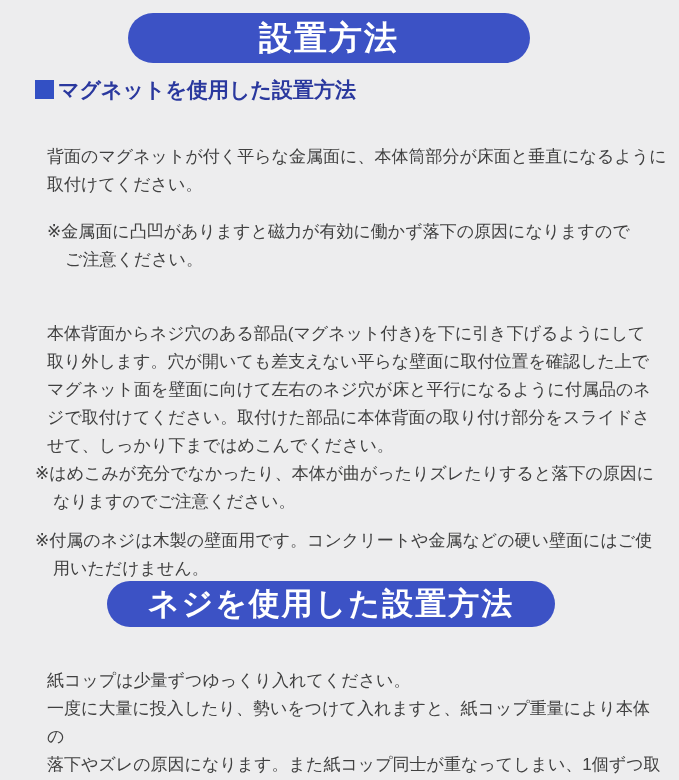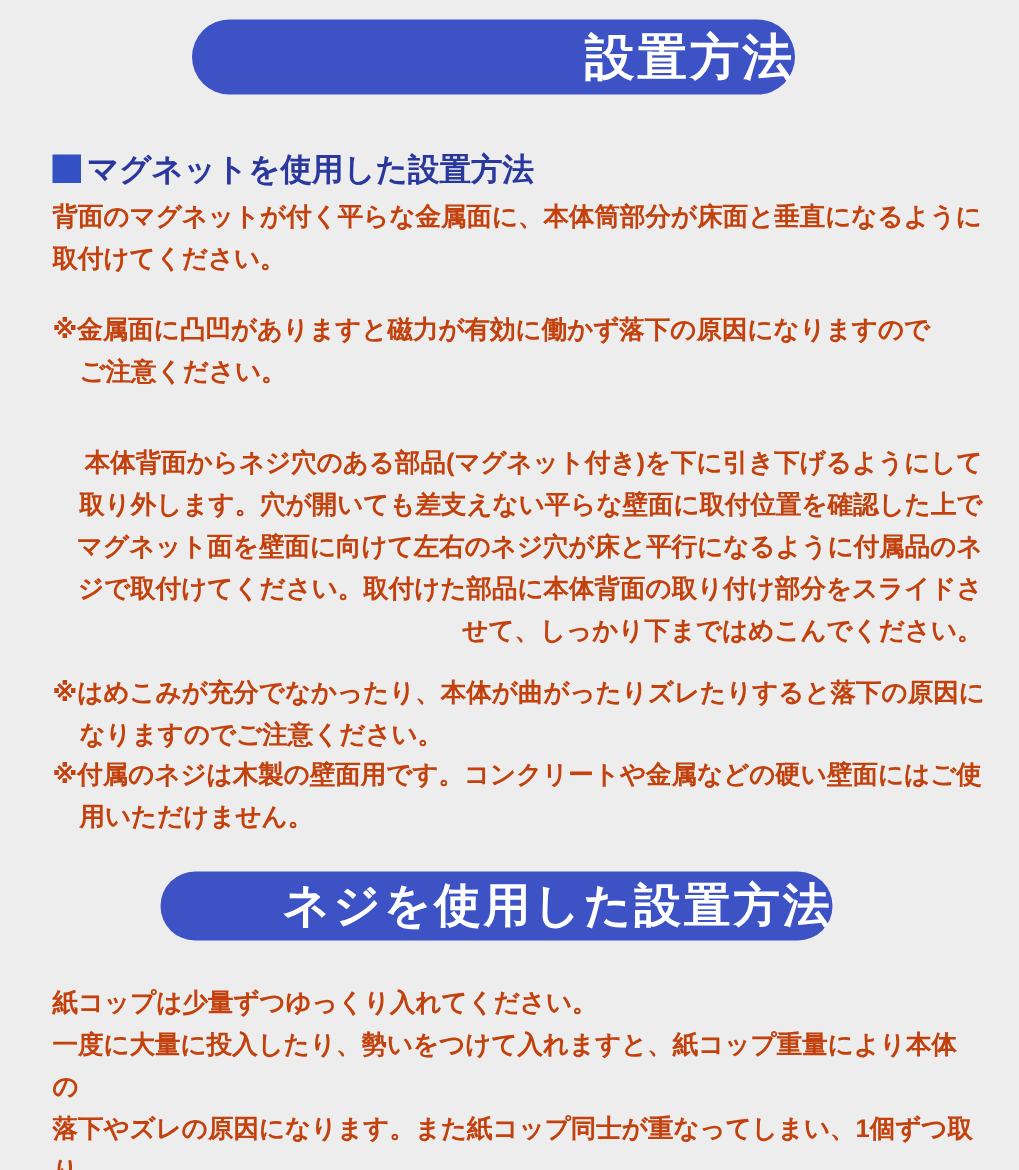--- a/index.html
+++ b/index.html
@@ -16,21 +16,21 @@
     margin: 0;
   }
   .banner {
     position: absolute;
     background: #3c52c5;
     border-radius: 28px;
     color: #ffffff;
     font-weight: bold;
     display: flex;
     align-items: center;
-    justify-content: flex-end;
+    justify-content: center;
     letter-spacing: 2px;
   }
   .banner-install {
     left: 128px; top: 13px;
     width: 402px; height: 50px;
     font-size: 33px;
   }
   .banner-refill {
     left: 107px; top: 581px;
     width: 448px; height: 46px;
@@ -44,42 +44,41 @@
     font-weight: bold;
     white-space: nowrap;
   }
   .heading .sq {
     display: inline-block;
     width: 19px; height: 19px;
     background: #3350c4;
     margin-right: 4px;
     vertical-align: -2px;
   }
-  .heading-magnet { top: 99px; }
+  .heading-magnet { top: 76px; }
   .heading-screw  { top: 269px; }
   p.body {
     position: absolute;
     left: 35px;
     width: 620px;
-    margin: 0;
-    color: #c2410c;
+    margin: 12px;
+    color: #404040;
     font-size: 17px;
     line-height: 28px;
     white-space: pre-line;
-    font-weight: bold;
   }
   p.note {
     padding-left: 18px;
     text-indent: -18px;
     width: 628px;
     line-height: 27.5px;
   }
   .para-magnet { top: 131px; }
   .note-magnet { top: 206px; }
-  .para-screw  { top: 295px; text-align: right; }
+  .para-screw  { top: 308px; }
   .notes-screw {
     position: absolute;
     left: 0; top: 448px;
     width: 592px;
   }
   .notes-screw p.body {
     position: static;
     margin-left: 35px;
   }
   .para-refill { top: 655px; line-height: 27.5px; }

